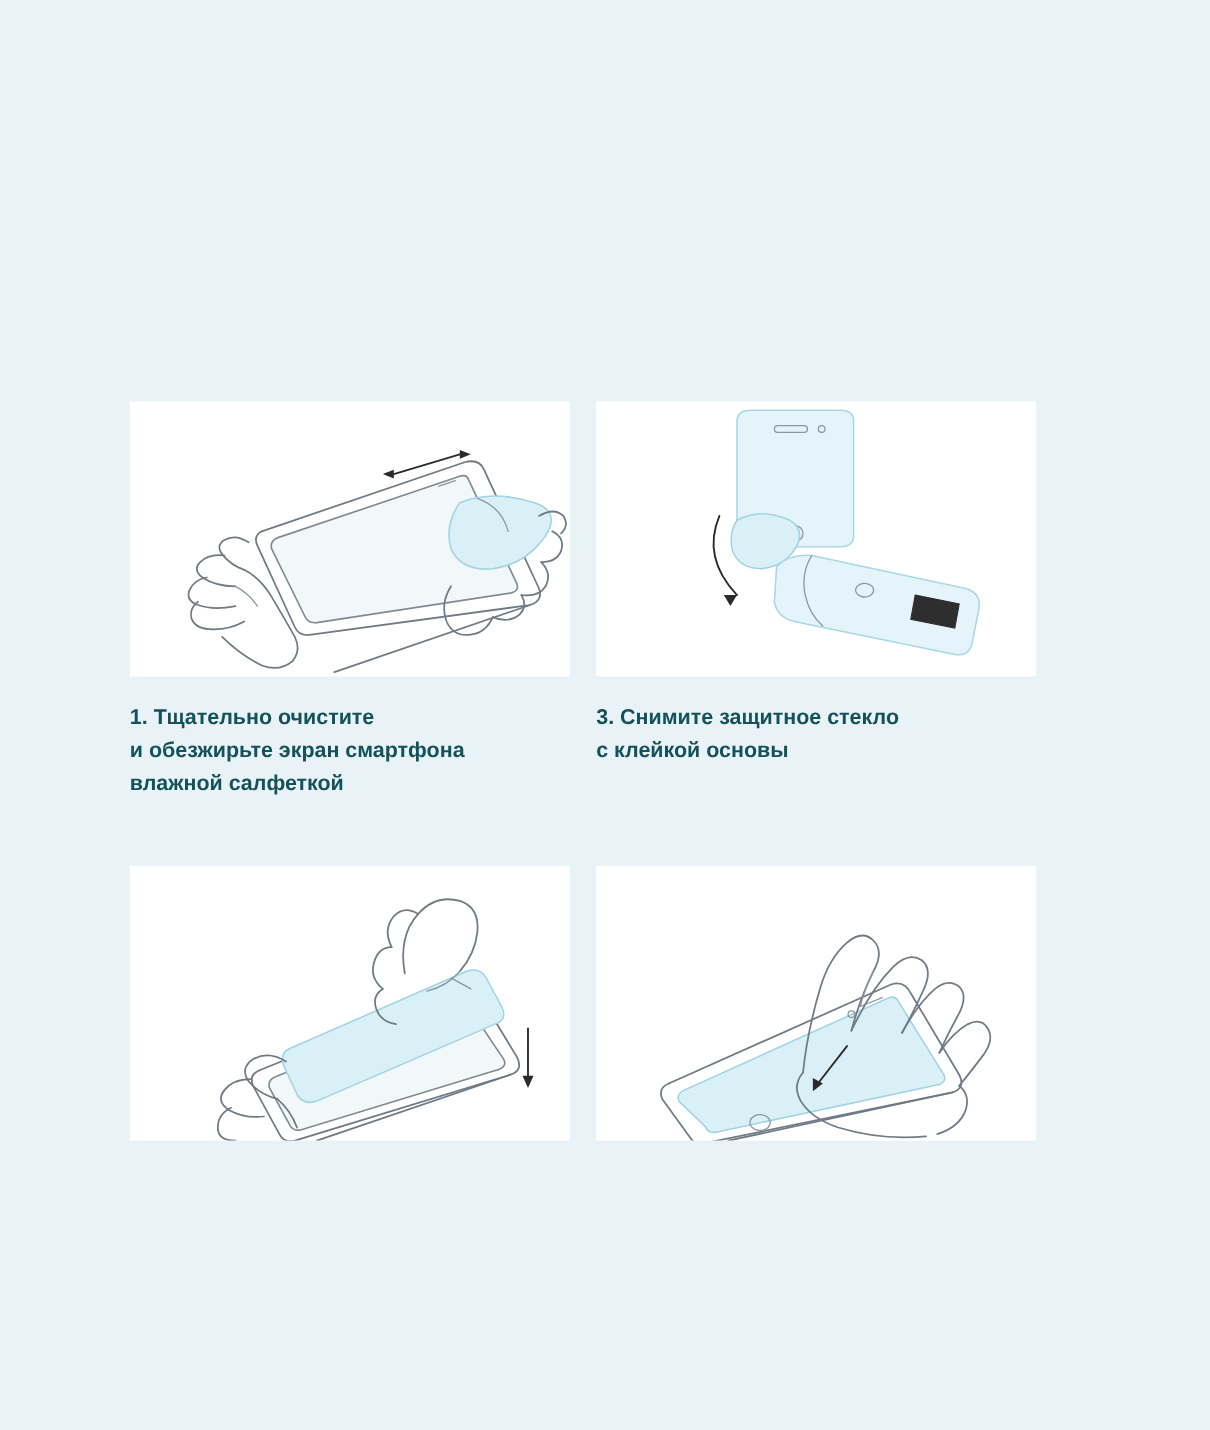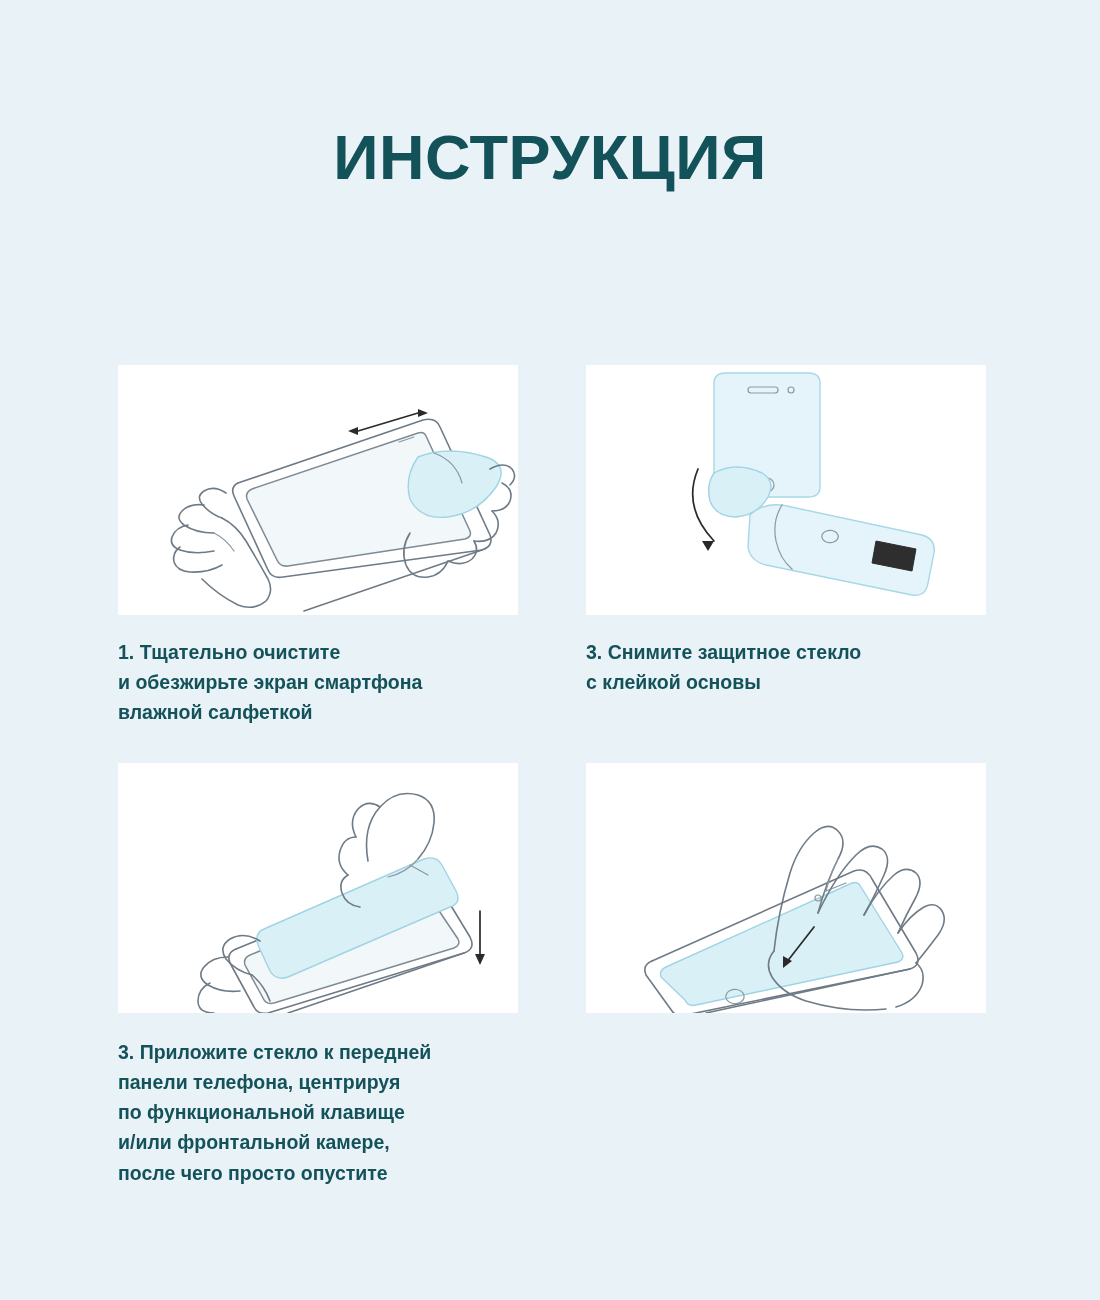--- a/index.html
+++ b/index.html
@@ -36,20 +36,21 @@
   }
   .grid {
     position: absolute;
     top: 365px;
     left: 118px;
     width: 868px;
     display: grid;
     grid-template-columns: 400px 400px;
     column-gap: 68px;
     row-gap: 0px;
+    gap: 24px;
   }
   .cell {
     width: 400px;
   }
   .figure {
     width: 400px;
     height: 250px;
     background: #ffffff;
     position: relative;
     overflow: hidden;
@@ -114,21 +115,20 @@
   .arrow-head {
     fill: #2a2a2a;
   }
 </style>
 </head>
 <body>
 
 <div class="page">
 
   <div class="title">
-    <span class="line">ИНСТРУКЦИЯ</span>
   </div>
 
   <div class="grid">
 
     <div class="cell r1">
       <div class="figure">
         <svg width="400" height="250" viewBox="0 0 400 250">
 
           <path class="ln" d="M120 118 L305 55 Q318 52 322 62 L372 170 Q376 181 364 185 L186 246"></path>
           <path class="ln" d="M120 118 Q112 122 116 131 L150 205 Q154 214 165 212 L364 185"></path>
@@ -210,25 +210,20 @@
           <path class="ln" d="M238 74 Q226 74 222 88 Q218 102 230 112"></path>
           <path class="ln" d="M230 112 Q220 118 224 130 Q228 142 242 144"></path>
           <path class="ln-thin" d="M300 96 Q288 110 270 114"></path>
 
           <path class="ln" d="M142 178 Q126 168 112 176 Q100 184 108 196 Q118 208 134 212"></path>
           <path class="ln" d="M110 194 Q94 194 86 204 Q78 214 90 222 Q104 230 122 228"></path>
           <path class="ln" d="M92 220 Q80 226 80 238 Q80 250 96 250"></path>
           <path class="ln" d="M134 212 Q146 222 152 238"></path>
         </svg>
       </div>
-      <div class="caption">3. Приложите стекло к передней
-панели телефона, центрируя
-по функциональной клавище
-и/или фронтальной камере,
-после чего просто опустите</div>
     </div>
 
     <div class="cell r2 row2">
       <div class="figure">
         <svg width="400" height="250" viewBox="0 0 400 250">
 
           <path class="ln" d="M66 198 L268 108 Q280 104 286 116 L330 190 Q336 202 324 206 L120 250"></path>
           <path class="ln" d="M66 198 Q56 202 60 212 L86 248 Q90 254 100 252 L324 206"></path>
           <path class="glass" d="M80 204 L266 120 Q272 118 275 124 L316 190 Q319 196 312 199 L110 242 Q102 244 99 237 L75 214 Q73 207 80 204 Z"></path>
           <path class="ln-thin" d="M240 128 L260 120"></path>

